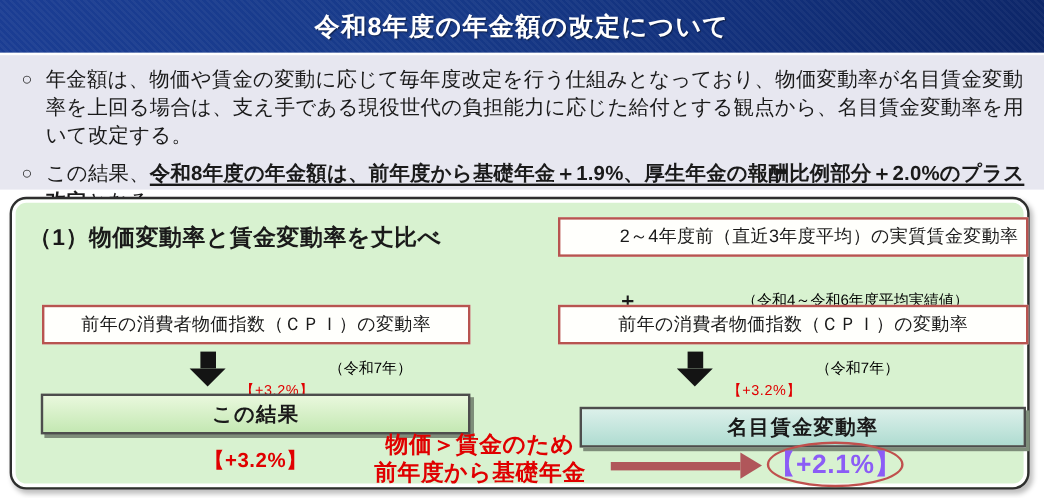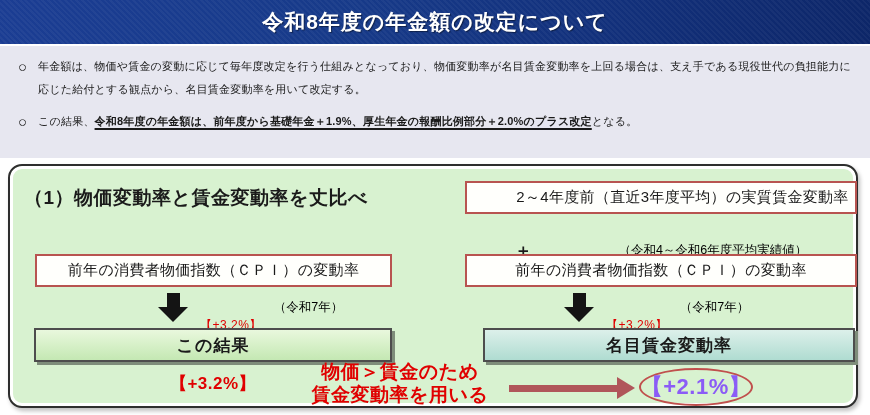--- a/index.html
+++ b/index.html
@@ -33,21 +33,21 @@
 
   
   .intro {
     background: #e7e7f0;
     padding: 9px 14px 10px 12px;
     height: 112px;
   }
   .bullet { display: flex; gap: 11px; align-items: flex-start; }
   .bullet + .bullet { margin-top: 9px; }
   .marker { font-size: 15px; line-height: 23px; padding-left: 6px; }
-  .btext { font-size: 11px; line-height: 23px; letter-spacing: 0.2px; }
+  .btext { font-size: 17px; line-height: 23px; letter-spacing: 0.2px; }
   .em-underline {
     font-weight: bold;
     text-decoration: underline;
     text-underline-offset: 3px;
     text-decoration-thickness: 1.5px;
   }
 
   
   .panel {
     position: absolute;
@@ -109,21 +109,21 @@
 
   .result-box {
     position: absolute;
     top: 162px; height: 34px;
     border: 2px solid #4d4d4d;
     box-shadow: 3px 3px 0 #7e8d7a;
     display: flex; align-items: center; justify-content: center;
     font-size: 17px; font-weight: bold; letter-spacing: 1px;
   }
   .result-green { left: 24px;  width: 358px; background: linear-gradient(#e9f8dd, #c4e8b3); }
-  .result-teal  { left: 473px; width: 372px; background: linear-gradient(#dcf0ea, #afdcd1); }
+  .result-teal  { left: 473px; width: 372px; background: linear-gradient(#dcf0ea, #afdcd1); margin-top: 11px; }
 
   .bottom-left-val {
     position: absolute;
     left: 24px; top: 206px; width: 358px;
     text-align: center;
     color: #e00000; font-weight: bold; font-size: 17px; letter-spacing: 0.5px;
   }
 
   .conclusion {
     position: absolute;
@@ -205,21 +205,21 @@
     <span class="small-note">（令和7年）</span>
   </div>
 
   <div class="result-box result-green">この結果</div>
   <div class="result-box result-teal">名目賃金変動率</div>
 
   <div class="bottom-left-val">【+3.2%】</div>
 
   <div class="conclusion">
     <div>物価＞賃金のため</div>
-    <div>賃金変動率を用いる</div>
+    <div>前年度から基礎年金</div>
   </div>
 
   <div class="h-arrow">
     <div class="h-shaft"></div>
       <div class="h-head"></div>
   </div>
 
   <div class="final-ellipse">【+2.1%】</div>
 </section>
 

